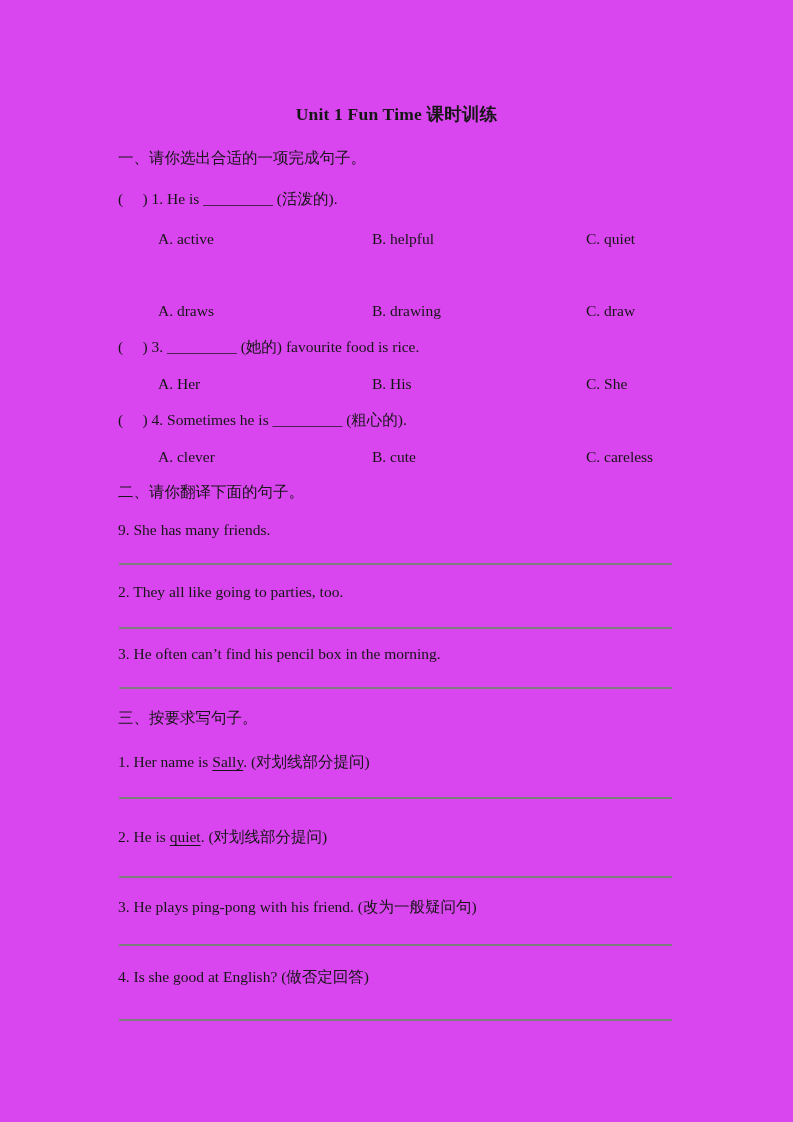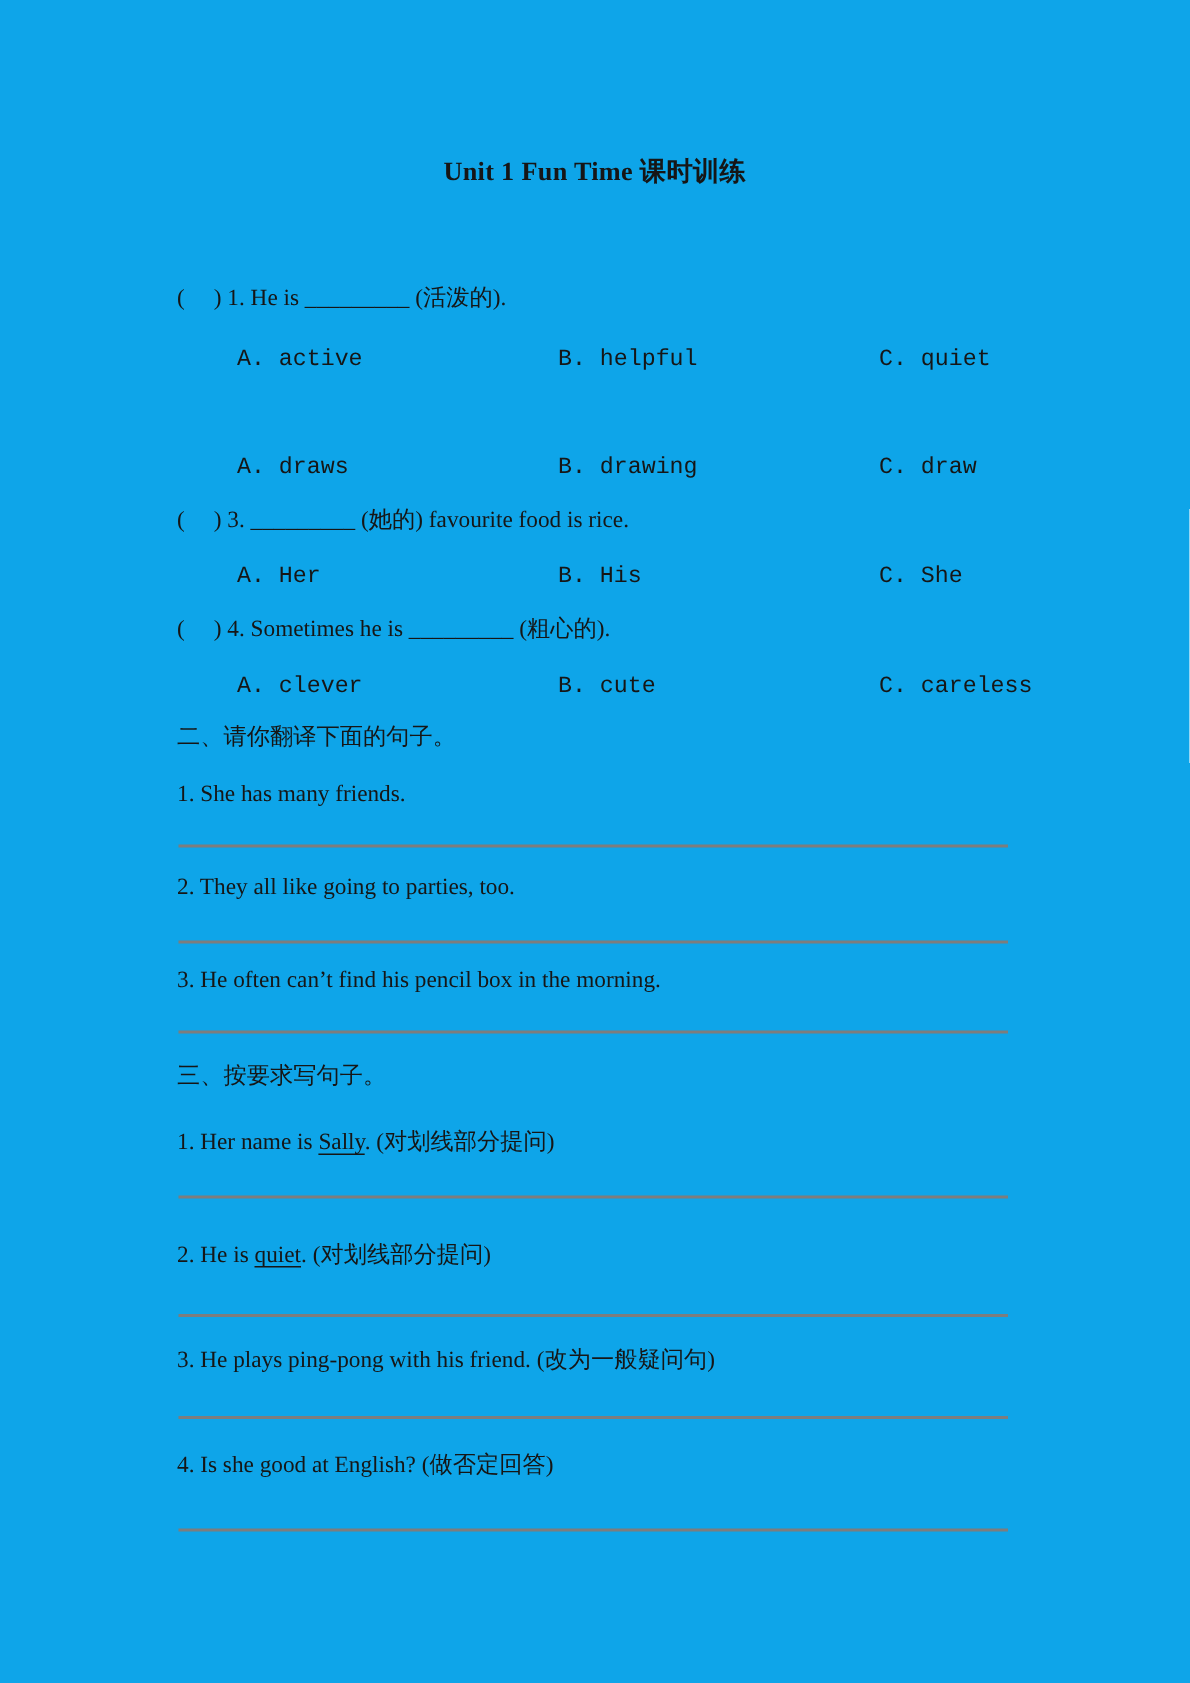--- a/index.html
+++ b/index.html
@@ -1,20 +1,20 @@
 <!DOCTYPE html>
 <html><head>
 <meta charset="utf-8">
 <style>
   html, body { margin: 0; padding: 0; background: #ffffff; }
   .page {
     position: relative;
     width: 793px;
     height: 1122px;
-    background: #0ea5e9;
+    background: #d946ef;
     font-family: "Liberation Serif", "DejaVu Serif", serif;
     color: #161616;
     overflow: hidden;
   }
   .title {
     position: absolute;
     top: 102px;
     left: 0;
     width: 793px;
     margin: 0;
@@ -31,21 +31,21 @@
     height: 1122px;
   }
   .row {
     position: absolute;
     left: 0;
     font-size: 15.5px;
     line-height: 22px;
     white-space: nowrap;
   }
   .options { width: 555px; height: 22px; }
-  .options span { position: absolute; top: 0; white-space: nowrap; font-family: Liberation Mono, monospace; }
+  .options span { position: absolute; top: 0; white-space: nowrap; }
   .opt-a { left: 40px; }
   .opt-b { left: 254px; text-align: right; }
   .opt-c { left: 468px; }
   .answer-line {
     position: absolute;
     left: 1px;
     width: 553px;
     height: 0;
     border-top: 2px solid #7d7d7d;
   }
@@ -53,20 +53,21 @@
 </style>
 </head>
 <body>
 
 <div class="page">
 
   <h1 class="title">Unit 1 Fun Time 课时训练</h1>
 
   <div class="content">
 
+    <div class="row" style="top:147px">一、请你选出合适的一项完成句子。</div>
 
     <div class="row" style="top:188px">(&nbsp;&nbsp;&nbsp;&nbsp;&nbsp;) 1. He is _________ (活泼的).</div>
     <div class="row options" style="top:228px">
       <span class="opt-a">A. active</span>
       <span class="opt-b">B. helpful</span>
       <span class="opt-c">C. quiet</span>
     </div>
 
     <div class="row options" style="top:300px">
       <span class="opt-a">A. draws</span>
@@ -83,21 +84,21 @@
 
     <div class="row" style="top:409px">(&nbsp;&nbsp;&nbsp;&nbsp;&nbsp;) 4. Sometimes he is _________ (粗心的).</div>
     <div class="row" style="top:481px">二、请你翻译下面的句子。</div>
 
     <div class="row options" style="top:446px">
       <span class="opt-a">A. clever</span>
       <span class="opt-b">B. cute</span>
       <span class="opt-c">C. careless</span>
     </div>
 
-    <div class="row" style="top:519px">1. She has many friends.</div>
+    <div class="row" style="top:519px">9. She has many friends.</div>
     <div class="answer-line" style="top:563px"></div>
 
     <div class="row" style="top:581px">2. They all like going to parties, too.</div>
     <div class="answer-line" style="top:627px"></div>
 
     <div class="row" style="top:643px">3. He often can’t find his pencil box in the morning.</div>
     <div class="answer-line" style="top:687px"></div>
 
     <div class="row" style="top:707px">三、按要求写句子。</div>
 

